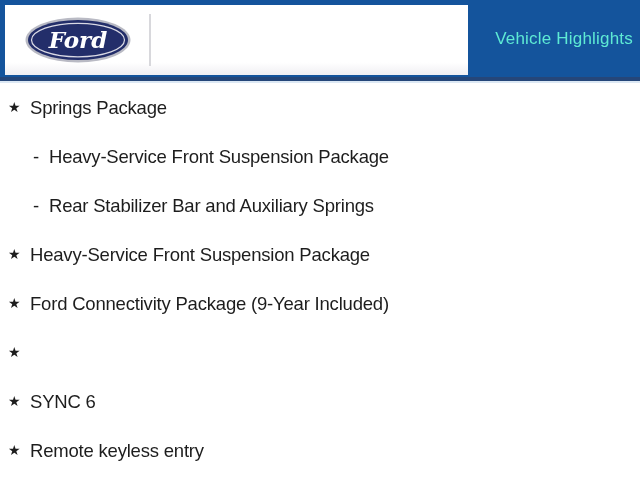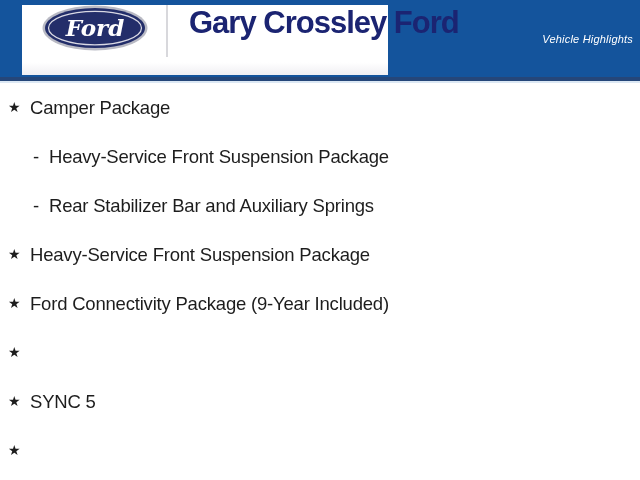--- a/index.html
+++ b/index.html
@@ -13,25 +13,25 @@
 
   
   .header {
     position: relative;
     height: 77px;
     background: var(--header-bg, #14549c);
     border-bottom: 4px solid var(--header-border, #254679);
   }
   .logo-box {
     position: absolute;
-    left: 22px; top: 5px;
-    width: 366px; height: 70px;
+    left: 5px; top: 5px;
+    width: 463px; height: 70px;
     background: linear-gradient(#ffffff 82%, #f0eff3 100%);
     display: flex;
-    align-items: flex-start;
+    align-items: center;
   }
   .ford-logo { margin-left: 20px; flex: 0 0 auto; }
   .logo-fill { fill: var(--logo-navy, #232e6a); }
   .logo-divider {
     width: 2px; height: 52px;
     background: #d8d8dc;
     margin-left: 18px;
     flex: 0 0 auto;
   }
   .dealer-name {
@@ -41,24 +41,23 @@
     letter-spacing: -1px;
     color: var(--dealer-text, #1b2472);
     white-space: nowrap;
   }
   .page-title {
     position: absolute;
     right: 7px; top: 0;
     height: 77px;
     display: flex;
     align-items: center;
-    color: #ffffff;
-    font-size: 11px;
+    color: #5eead4;
+    font-size: 17px;
     letter-spacing: 0.2px;
-    font-style: italic;
   }
 
   
   .content {
     border-top: 2px solid #dce8f4;
     padding-top: 0;
   }
   .hl-item {
     height: 49px;
     display: flex;
@@ -86,29 +85,28 @@
 
   <header class="header">
     <div class="logo-box">
       <svg class="ford-logo" width="106" height="46" viewBox="0 0 212 92" aria-hidden="true">
         <ellipse cx="106" cy="46" rx="105" ry="45" fill="#b9bac4"></ellipse>
         <ellipse class="logo-fill" cx="106" cy="46" rx="100" ry="40"></ellipse>
         <ellipse cx="106" cy="46" rx="93" ry="33.5" fill="none" stroke="#d9d9e4" stroke-width="2.5"></ellipse>
         <text x="106" y="61" text-anchor="middle" font-family="'DejaVu Serif', serif" font-style="italic" font-weight="bold" font-size="46" fill="#ffffff">Ford</text>
       </svg>
       <div class="logo-divider"></div>
-      <div class="dealer-name">Gary Crossley Ford</div>
     </div>
     <div class="page-title">Vehicle Highlights</div>
   </header>
 
   <main class="content" id="highlights-list">
   <div class="hl-item star">
     <span class="bullet">★</span>
-    <span class="label">Camper Package</span>
+    <span class="label">Springs Package</span>
   </div>
 
   <div class="hl-item sub">
     <span class="dash">-</span>
     <span class="label">Heavy-Service Front Suspension Package</span>
   </div>
 
   <div class="hl-item sub">
     <span class="dash">-</span>
     <span class="label">Rear Stabilizer Bar and Auxiliary Springs</span>
@@ -123,21 +121,22 @@
     <span class="bullet">★</span>
     <span class="label">Ford Connectivity Package (9-Year Included)</span>
   </div>
 
   <div class="hl-item star">
     <span class="bullet">★</span>
   </div>
 
   <div class="hl-item star">
     <span class="bullet">★</span>
-    <span class="label">SYNC 5</span>
+    <span class="label">SYNC 6</span>
   </div>
 
   <div class="hl-item star">
     <span class="bullet">★</span>
+    <span class="label">Remote keyless entry</span>
   </div>
 </main>
 
 </div>
 
 </body></html>

